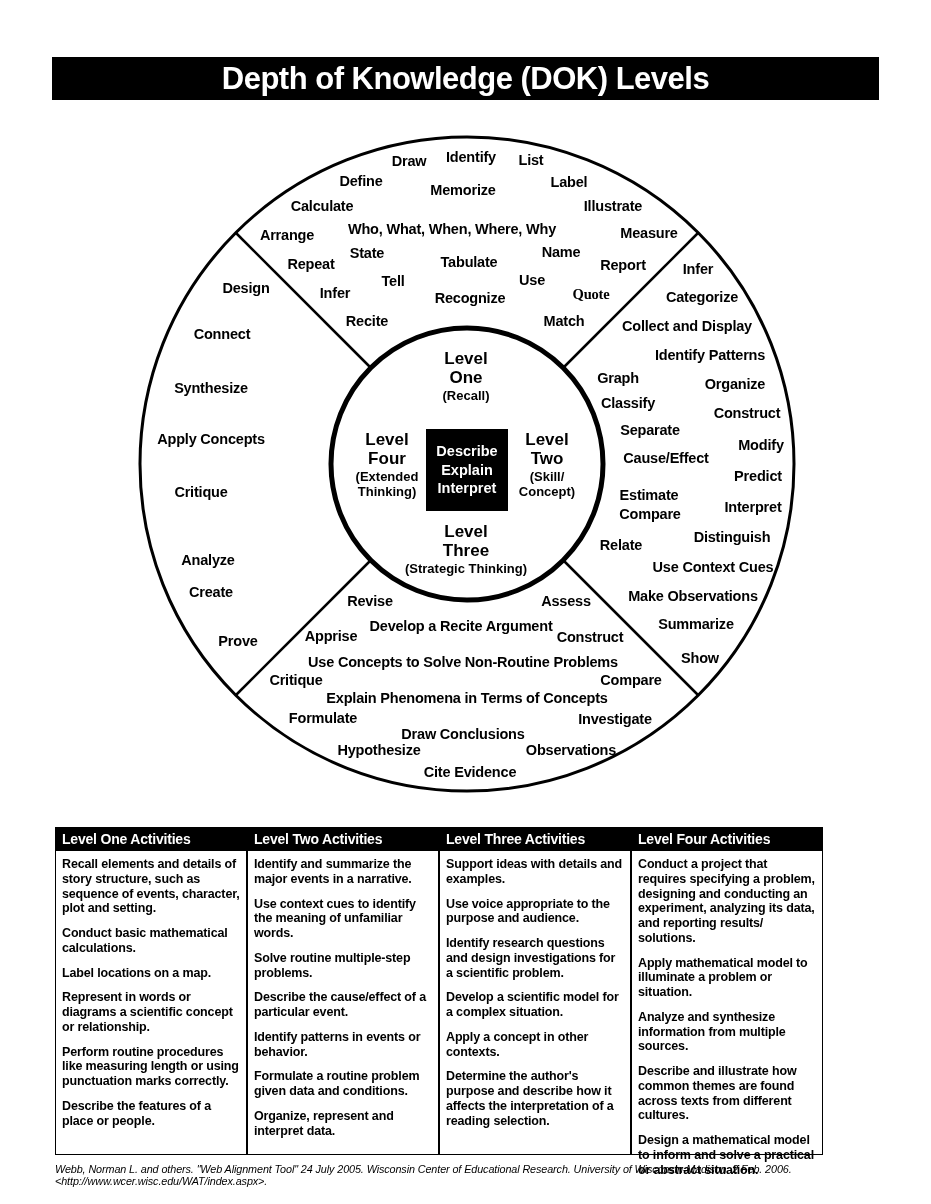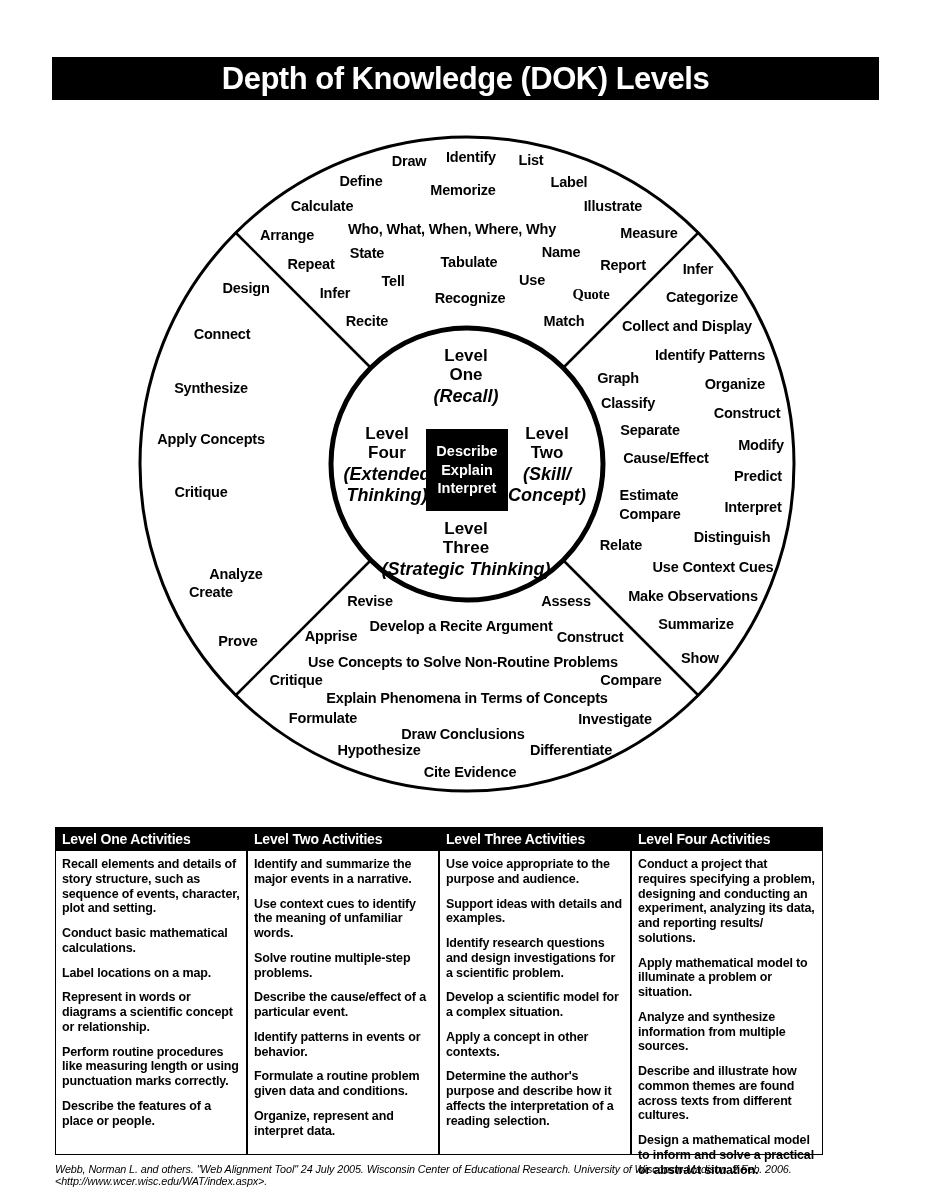--- a/index.html
+++ b/index.html
@@ -24,21 +24,21 @@
   .word {
     position: absolute; transform: translate(-50%, -50%);
     font-weight: bold; font-size: 14.5px; white-space: nowrap;
     letter-spacing: -0.2px;
   }
   .level-label {
     position: absolute; transform: translate(-50%, -50%);
     text-align: center; width: max-content;
   }
   .level-name { font-size: 17px; font-weight: bold; line-height: 1.12; white-space: pre-line; }
-  .level-sub  { font-size: 18px; font-weight: bold; line-height: 1.15; white-space: pre-line; margin-top: 2px; font-style: italic; }
+  .level-sub  { font-size: 13px; font-weight: bold; line-height: 1.15; white-space: pre-line; margin-top: 2px; }
   .lvl-one   { left: 466px; top: 376px; }
   .lvl-two   { left: 547px; top: 465px; }
   .lvl-three { left: 466px; top: 549px; }
   .lvl-four  { left: 387px; top: 465px; }
   .center-box {
     position: absolute; left: 467px; top: 470px;
     width: 82px; height: 82px;
     transform: translate(-50%, -50%);
     background: #000; color: #fff;
     display: flex; align-items: center; justify-content: center;
@@ -142,28 +142,28 @@
       <div class="word" style="left: 331px; top: 636px;">Apprise</div>
       <div class="word" style="left: 590px; top: 637px;">Construct</div>
       <div class="word" style="left: 463px; top: 662px;">Use Concepts to Solve Non-Routine Problems</div>
       <div class="word" style="left: 296px; top: 680px;">Critique</div>
       <div class="word" style="left: 631px; top: 680px;">Compare</div>
       <div class="word" style="left: 467px; top: 698px;">Explain Phenomena in Terms of Concepts</div>
       <div class="word" style="left: 323px; top: 718px;">Formulate</div>
       <div class="word" style="left: 615px; top: 719px;">Investigate</div>
       <div class="word" style="left: 463px; top: 734px;">Draw Conclusions</div>
       <div class="word" style="left: 379px; top: 750px;">Hypothesize</div>
-      <div class="word" style="left: 571px; top: 750px;">Differentiate</div>
+      <div class="word" style="left: 571px; top: 750px;">Observations</div>
       <div class="word" style="left: 470px; top: 772px;">Cite Evidence</div>
       <div class="word" style="left: 246px; top: 288px;">Design</div>
       <div class="word" style="left: 222px; top: 334px;">Connect</div>
       <div class="word" style="left: 211px; top: 388px;">Synthesize</div>
       <div class="word" style="left: 211px; top: 439px;">Apply Concepts</div>
       <div class="word" style="left: 201px; top: 492px;">Critique</div>
-      <div class="word" style="left: 208px; top: 574px; margin-left: 28px;">Analyze</div>
+      <div class="word" style="left: 208px; top: 560px;">Analyze</div>
       <div class="word" style="left: 211px; top: 592px;">Create</div>
       <div class="word" style="left: 238px; top: 641px;">Prove</div>
     </div>
 
   <div class="level-label lvl-one">
     <div class="level-name">Level
 One</div>
     <div class="level-sub">(Recall)</div>
   </div>
   <div class="level-label lvl-two">
@@ -208,22 +208,22 @@
           <p class="activity-item">Solve routine multiple-step problems.</p>
           <p class="activity-item">Describe the cause/effect of a particular event.</p>
           <p class="activity-item">Identify patterns in events or behavior.</p>
           <p class="activity-item">Formulate a routine problem given data and conditions.</p>
           <p class="activity-item">Organize, represent and interpret data.</p>
         </div>
       </div>
       <div class="activity-col">
         <div class="activity-header">Level Three Activities</div>
         <div class="activity-body">
+          <p class="activity-item">Support ideas with details and examples.</p>
           <p class="activity-item">Use voice appropriate to the purpose and audience.</p>
-          <p class="activity-item">Support ideas with details and examples.</p>
           <p class="activity-item">Identify research questions and design investigations for a scientific problem.</p>
           <p class="activity-item">Develop a scientific model for a complex situation.</p>
           <p class="activity-item">Apply a concept in other contexts.</p>
           <p class="activity-item">Determine the author's purpose and describe how it affects the interpretation of a reading selection.</p>
         </div>
       </div>
       <div class="activity-col">
         <div class="activity-header">Level Four Activities</div>
         <div class="activity-body">
           <p class="activity-item">Conduct a project that requires specifying a problem, designing and conducting an experiment, analyzing its data, and reporting results/ solutions.</p>

